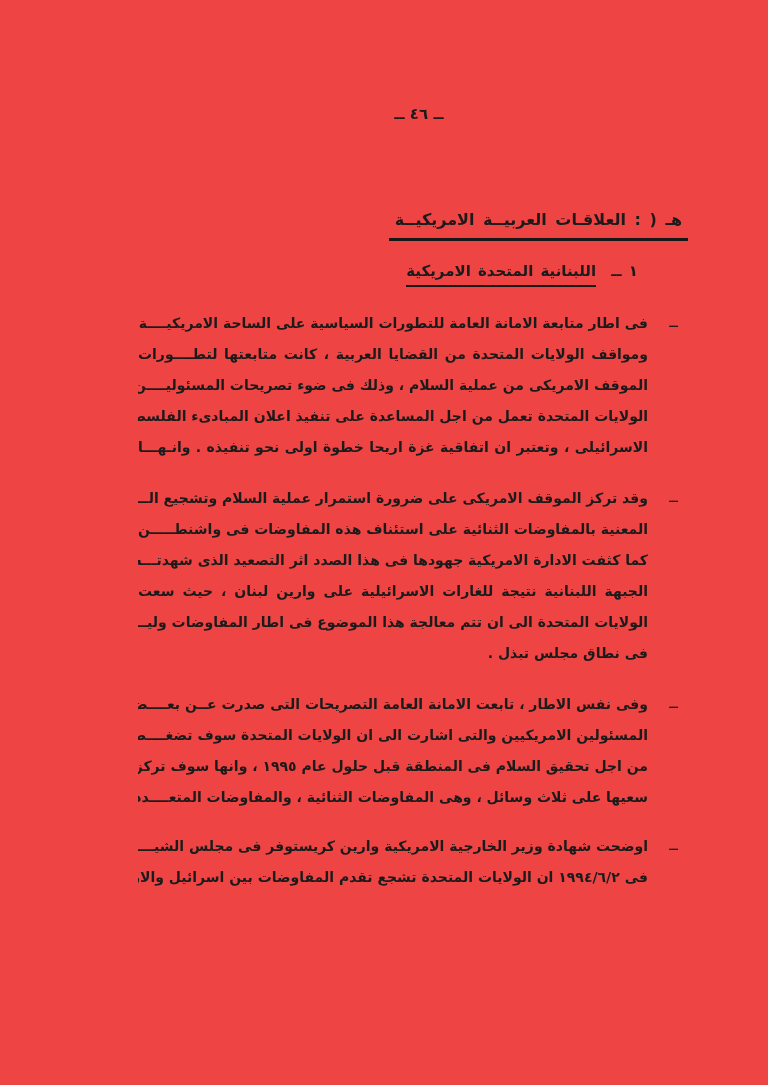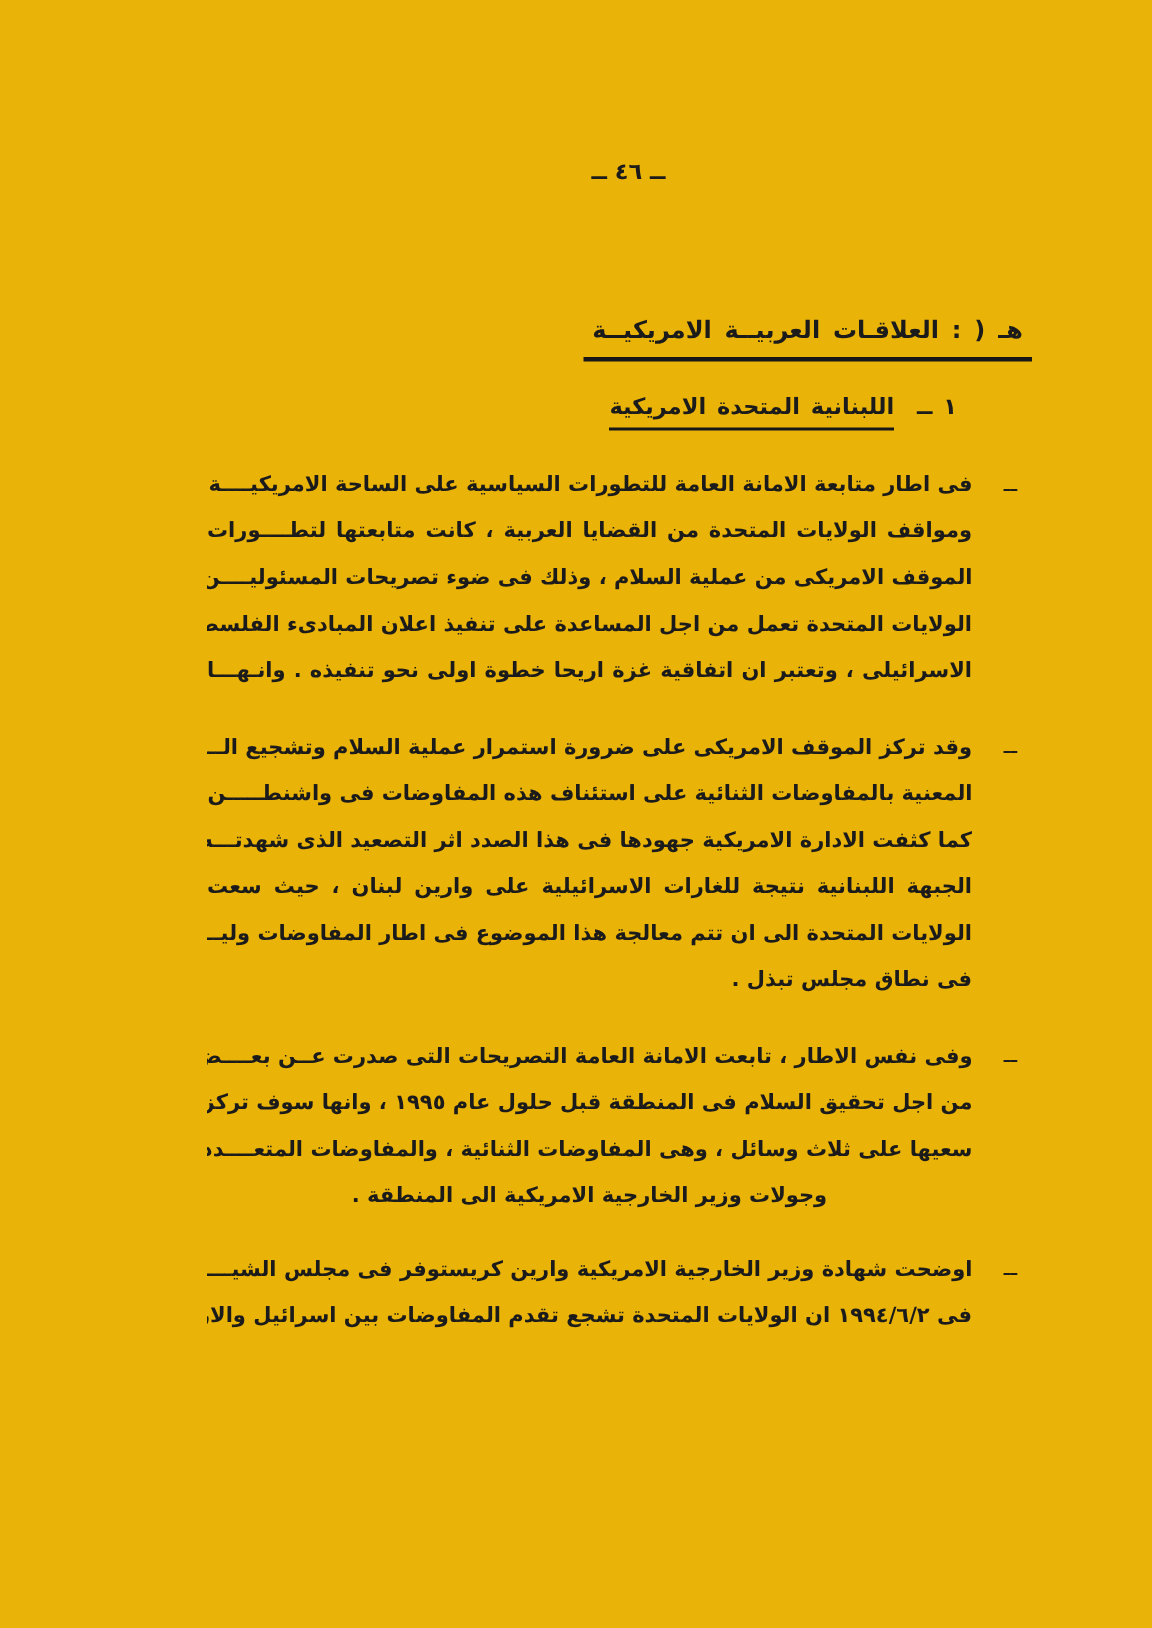--- a/index.html
+++ b/index.html
@@ -1,21 +1,21 @@
 <!DOCTYPE html>
 <html lang="ar"><head>
 <meta charset="utf-8">
 <style>
   html, body { margin: 0; padding: 0; background: #e8e8e8; }
   .page {
     position: relative;
     width: 768px;
     height: 1085px;
     margin: 0 auto;
-    background: #eab308;
+    background: #ef4444;
     direction: rtl;
     font-family: "DejaVu Sans", sans-serif;
     color: #1b1b1b;
     overflow: hidden;
   }
   .page-number {
     position: absolute;
     top: 105px;
     left: 384px;
     width: 70px;
@@ -124,23 +124,23 @@
         <div class="line">الجبهة اللبنانية نتيجة للغارات الاسرائيلية على وارين لبنان ، حيث سعت</div>
         <div class="line">الولايات المتحدة الى ان تتم معالجة هذا الموضوع فى اطار المفاوضات وليـــــس</div>
         <div class="line ln-right">فى نطاق مجلس تبذل .</div>
       </div>
     </div>
 
     <div class="para">
       <span class="para-dash">ــ</span>
       <div class="lines">
         <div class="line">وفى نفس الاطار ، تابعت الامانة العامة التصريحات التى صدرت عــن بعــــض</div>
+        <div class="line">المسئولين الامريكيين والتى اشارت الى ان الولايات المتحدة سوف تضغــــط</div>
         <div class="line">من اجل تحقيق السلام فى المنطقة قبل حلول عام ١٩٩٥ ، وانها سوف تركز فــى</div>
         <div class="line">سعيها على ثلاث وسائل ، وهى المفاوضات الثنائية ، والمفاوضات المتعــــددة،</div>
-        <div class="line ln-center">وجولات  وزير الخارجية الامريكية الى المنطقة .</div>
       </div>
     </div>
 
     <div class="para">
       <span class="para-dash">ــ</span>
       <div class="lines">
         <div class="line">اوضحت شهادة وزير الخارجية الامريكية وارين كريستوفر فى مجلس الشيــــــوخ</div>
         <div class="line ln-left">فى ١٩٩٤/٦/٢ ان الولايات المتحدة تشجع تقدم المفاوضات بين اسرائيل والاردن ..</div>
       </div>
     </div>

